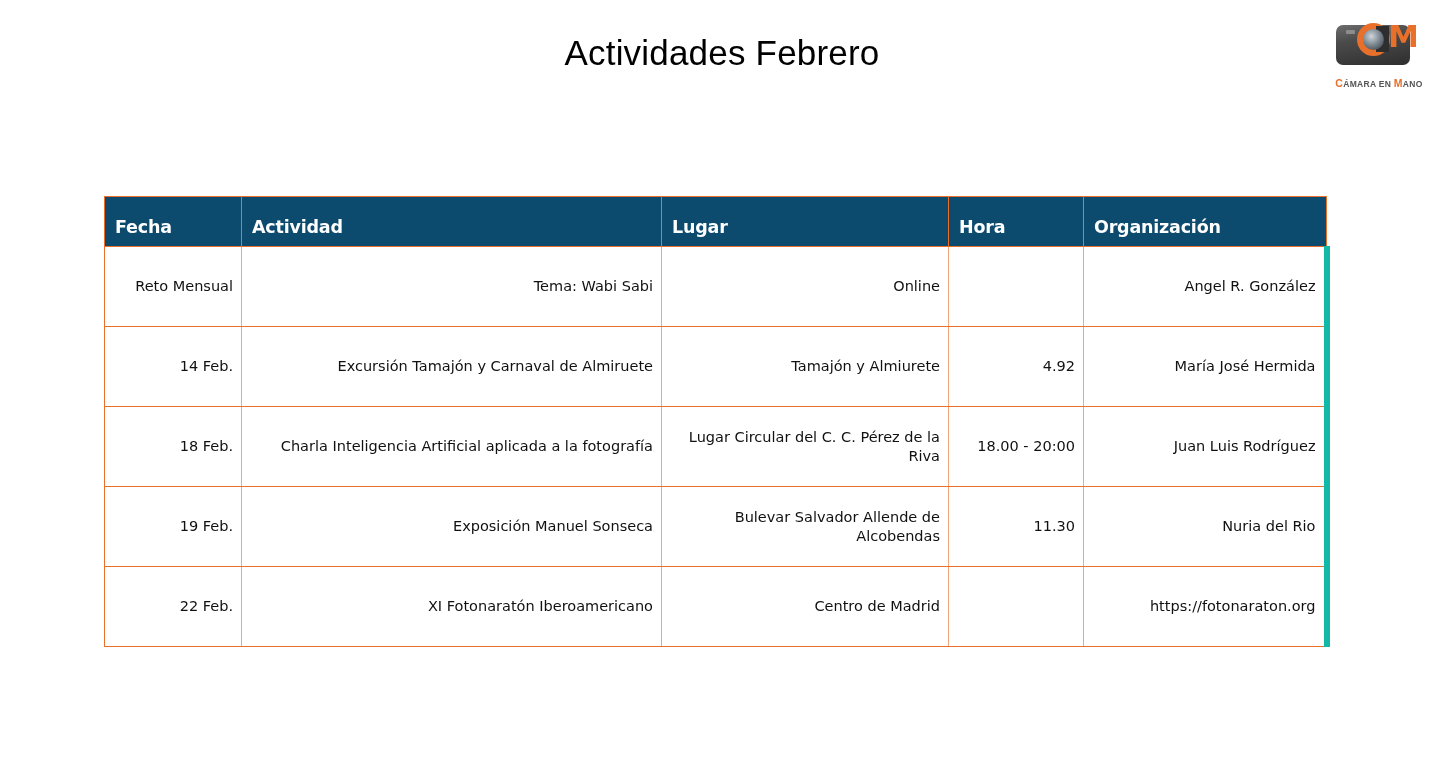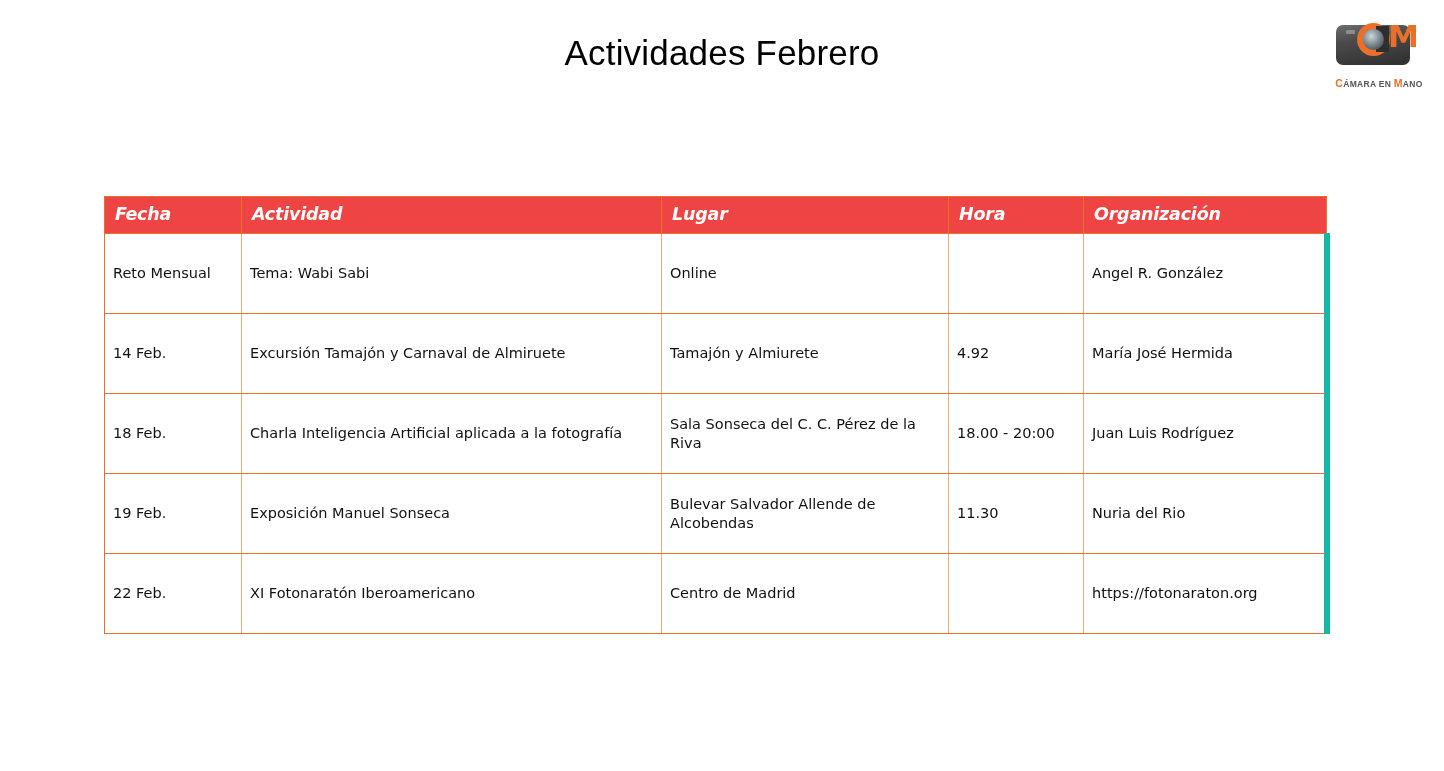--- a/index.html
+++ b/index.html
@@ -136,50 +136,50 @@
     table-layout: fixed;
     width: 1222px;
   }
   table.activities col.c-fecha { width: 137px; }
   table.activities col.c-actividad { width: 420px; }
   table.activities col.c-lugar { width: 287px; }
   table.activities col.c-hora { width: 135px; }
   table.activities col.c-org { width: 243px; }
 
   table.activities thead th {
-    background: #ef4444;
+    background: #0c4a6e;
     color: #ffffff;
     text-align: left;
     font-family: "DejaVu Sans", sans-serif;
     font-size: 17.5px;
     font-weight: 700;
     letter-spacing: -0.2px;
-    padding: 7px 0 9px 10px;
+    padding: 20px 0 9px 10px;
     height: 25px;
     vertical-align: middle;
     border: 1px solid #e8702a;
     box-sizing: border-box;
-    font-style: italic;
   }
 
   table.activities tbody td {
     border-left: 1px solid #f0a57c;
     border-right: 1px solid #f0a57c;
     border-top: 1px solid #e8702a;
     border-bottom: 1px solid #e8702a;
     font-family: "DejaVu Sans", sans-serif;
     font-size: 14.5px;
     font-weight: 400;
     color: #111111;
     vertical-align: middle;
     height: 80px;
     padding: 6px 8px 6px 8px;
     line-height: 19px;
     box-sizing: border-box;
     background: #ffffff;
+    text-align: right;
   }
   table.activities tbody tr td:first-child {
     border-left: 1px solid #e8702a;
   }
   table.activities tbody tr td:last-child {
     border-right: 6px solid #14b8a6;
   }
   td.cell-fecha { padding-left: 8px; }
   td.cell-actividad { padding-left: 12px; }
   td.cell-lugar { padding-left: 8px; }
@@ -234,21 +234,21 @@
       <tr>
         <td class="cell-fecha">14 Feb.</td>
         <td class="cell-actividad">Excursión Tamajón y Carnaval de Almiruete</td>
         <td class="cell-lugar">Tamajón y Almiurete</td>
         <td class="cell-hora">4.92</td>
         <td class="cell-org">María José Hermida</td>
       </tr>
       <tr>
         <td class="cell-fecha">18 Feb.</td>
         <td class="cell-actividad">Charla Inteligencia Artificial aplicada a la fotografía</td>
-        <td class="cell-lugar">Sala Sonseca del C. C. Pérez de la Riva</td>
+        <td class="cell-lugar">Lugar Circular del C. C. Pérez de la Riva</td>
         <td class="cell-hora">18.00 - 20:00</td>
         <td class="cell-org">Juan Luis Rodríguez</td>
       </tr>
       <tr>
         <td class="cell-fecha">19 Feb.</td>
         <td class="cell-actividad indent-1">Exposición Manuel Sonseca</td>
         <td class="cell-lugar">Bulevar Salvador Allende de Alcobendas</td>
         <td class="cell-hora">11.30</td>
         <td class="cell-org">Nuria del Rio</td>
       </tr>

